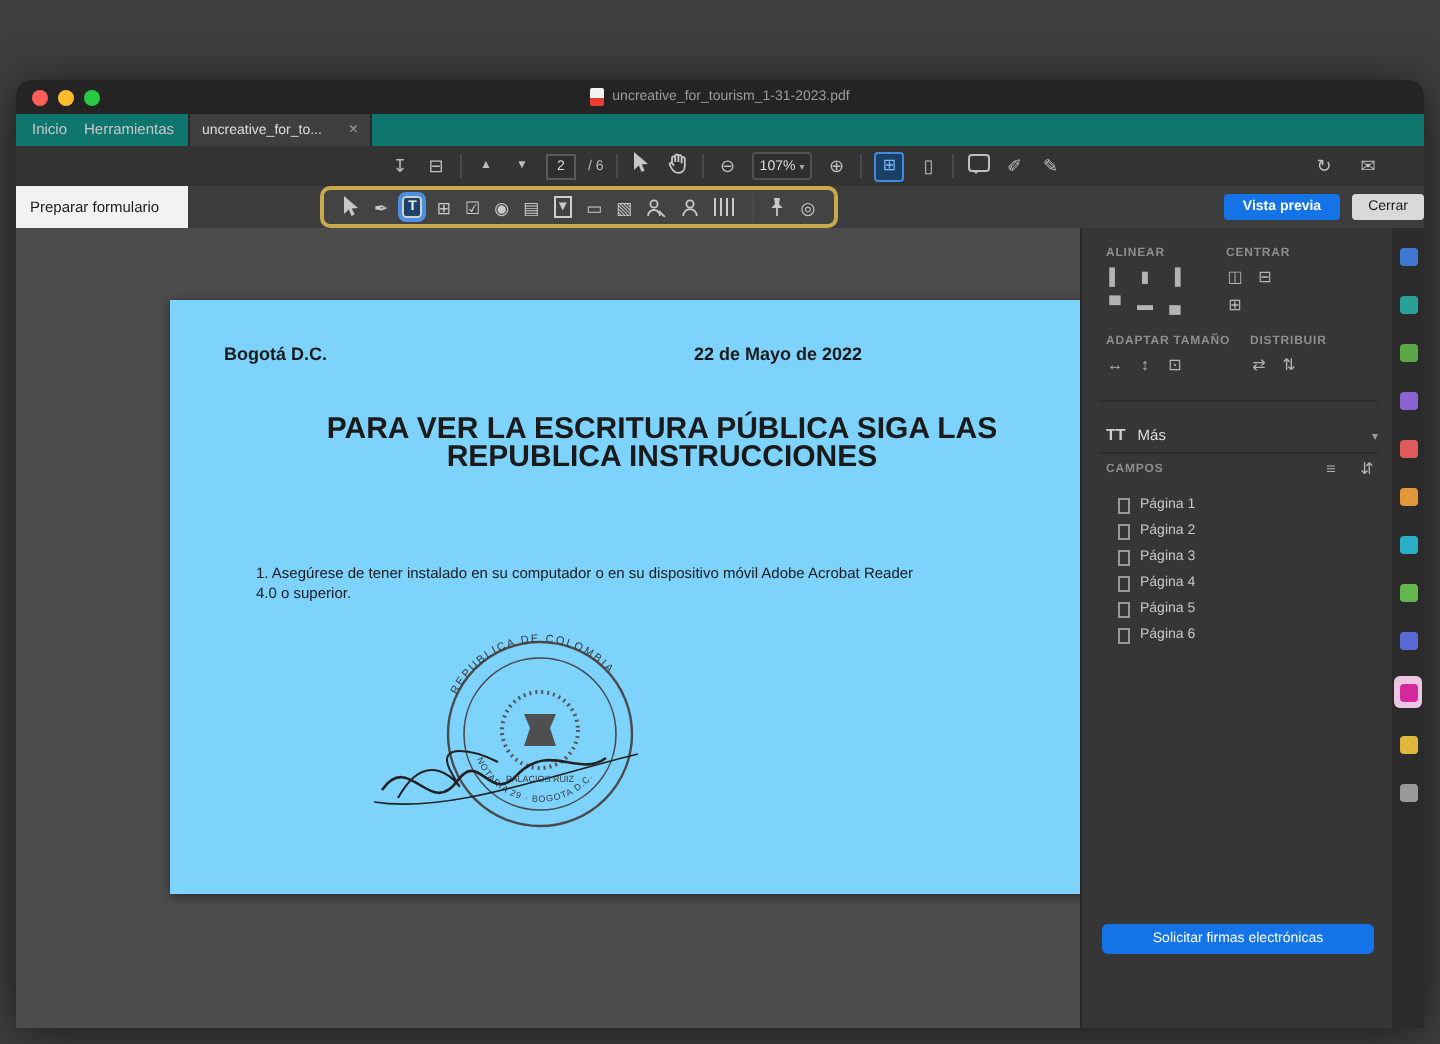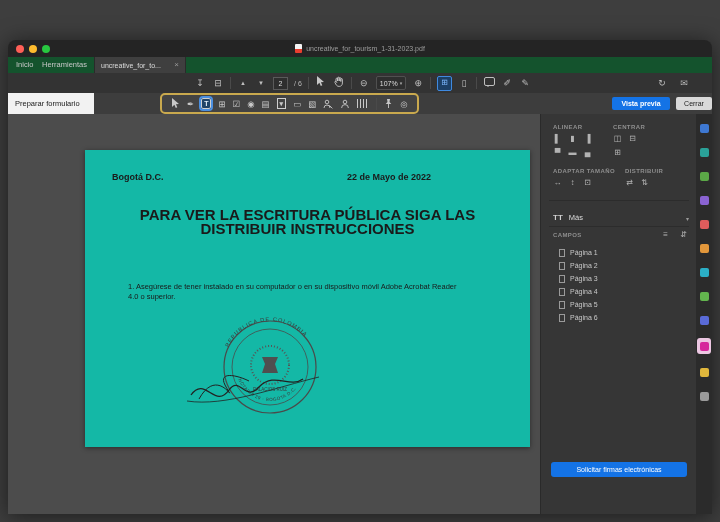--- a/index.html
+++ b/index.html
@@ -8,21 +8,21 @@
   .window{position:absolute;left:8px;top:40px;width:704px;height:474px;background:#333;
           border-radius:8px 8px 0 0;box-shadow:0 2px 22px rgba(0,0,0,.55);}
   
   .titlebar{position:absolute;left:0;top:0;width:704px;height:17px;background:#242424;border-radius:8px 8px 0 0;}
   .light{position:absolute;top:5px;width:8px;height:8px;border-radius:50%;}
   .red{left:8px;background:#ff5f57}.yellow{left:21px;background:#febc2e}.green{left:34px;background:#28c840}
   .wtitle{position:absolute;left:0;right:0;top:0;height:17px;display:flex;align-items:center;justify-content:center;gap:4px;
           font-size:7px;color:#9c9c9c;}
   .pdfico{width:7px;height:9px;border-radius:1px;background:linear-gradient(180deg,#f4f4f4 55%,#e93e2f 55%);}
   
-  .tabbar{position:absolute;left:0;top:17px;width:704px;height:16px;background:#14532d;border-bottom:1px solid #282828;text-align:center;}
+  .tabbar{position:absolute;left:0;top:17px;width:704px;height:16px;background:#0f766e;border-bottom:1px solid #282828;text-align:center;}
   .tab-link{position:absolute;top:0;height:16px;line-height:16px;font-size:7.5px;color:#c7c7c7;padding:0 4px;}
   .doc-tab{position:absolute;left:86px;top:0;width:92px;height:16px;background:#3f3f3f;border-left:1px solid #2a2a2a;
            border-right:1px solid #2a2a2a;display:flex;align-items:center;padding:0 6px;box-sizing:border-box;
            font-size:7px;color:#ddd;white-space:nowrap;overflow:hidden;}
   .tab-close{margin-left:auto;font-size:8px;color:#9a9a9a;line-height:8px;}
   
   .toolbar{position:absolute;left:0;top:33px;width:704px;height:20px;background:#333;border-bottom:1px solid #262626;}
   .tb-center{position:absolute;left:186px;top:0;height:20px;display:flex;align-items:center;gap:6px;}
   .tb-right{position:absolute;left:648px;top:0;height:20px;display:flex;align-items:center;gap:10px;}
   .tbi{min-width:12px;text-align:center;font-size:9px;color:#bfbfbf;line-height:14px;}
@@ -44,21 +44,21 @@
             display:flex;align-items:center;gap:7px;padding:0 9px;background:rgba(255,255,255,.03);}
   .fti{font-size:8.5px;color:#c9c9c9;line-height:10px;display:inline-flex;align-items:center;justify-content:center;}
   .tfbox{border:1px solid #cfcfcf;font-size:7px;padding:0 2px;line-height:9px;font-weight:bold;}
   .selected-tool{outline:2px solid #4b8fe0;background:#1f4368;border-radius:2px;color:#e6f0fb;}
   .barcode{display:inline-block;width:12px;height:9px;background:repeating-linear-gradient(90deg,#c9c9c9 0 1px,transparent 1px 3px);}
   .btn{position:absolute;top:4px;height:13px;border:none;border-radius:2px;font-size:7px;font-family:inherit;padding:0;}
   .btn-blue{left:604px;width:58px;background:#1473E6;color:#fff;font-weight:bold;}
   .btn-light{left:668px;width:36px;background:#d9d9d9;color:#1a1a1a;}
   
   .docarea{position:absolute;left:0;top:74px;width:532px;height:400px;background:#4c4c4c;}
-  .page{position:absolute;left:77px;top:36px;width:445px;height:297px;background:#14b8a6;box-shadow:0 1px 5px rgba(0,0,0,.45);color:#1a1a1a;}
+  .page{position:absolute;left:77px;top:36px;width:445px;height:297px;background:#7dd3fc;box-shadow:0 1px 5px rgba(0,0,0,.45);color:#1a1a1a;padding-left:47px;}
   .city{position:absolute;left:27px;top:22px;font-size:9px;font-weight:bold;}
   .date{position:absolute;left:262px;top:22px;font-size:9px;font-weight:bold;}
   .heading{position:absolute;left:0;top:58px;width:100%;text-align:center;font-size:15px;font-weight:bold;line-height:14px;}
   .inst{position:absolute;left:27px;top:116px;width:368px;font-size:7.5px;line-height:10px;}
   .inst p{margin:16px;}
   .stamp{position:absolute;left:100px;top:165px;}
   
   .rightpanel{position:absolute;left:532px;top:74px;width:156px;height:400px;background:#363636;border-left:1px solid #2a2a2a;}
   .sec-label{position:absolute;font-size:6px;font-weight:bold;color:#8e8e8e;letter-spacing:.4px;}
   .icon-row{position:absolute;display:flex;gap:6px;}
@@ -191,21 +191,21 @@
       <button class="btn btn-blue">Vista previa</button>
       <button class="btn btn-light">Cerrar</button>
     </div>
 
     <div class="docarea">
       <div class="page">
         <div class="city">Bogotá D.C.</div>
         <div class="date">22 de Mayo de 2022</div>
         <div class="heading">
           <div>PARA VER LA ESCRITURA PÚBLICA SIGA LAS</div>
-          <div>DISTRIBUIR INSTRUCCIONES</div>
+          <div>REPUBLICA INSTRUCCIONES</div>
         </div>
         <div class="inst">
           <p>1. Asegúrese de tener instalado en su computador o en su dispositivo móvil Adobe Acrobat Reader 4.0 o superior.</p>
         </div>
         <svg class="stamp" width="160" height="115" viewBox="0 0 160 115">
           <defs>
             <path id="arcTop" d="M 39 52 A 46 46 0 1 1 131 52"></path>
             <path id="arcBot" d="M 51 52 A 34 34 0 1 0 119 52"></path>
           </defs>
           <circle cx="85" cy="52" r="46" fill="none" stroke="#4a4a4a" stroke-width="1.2"></circle>

